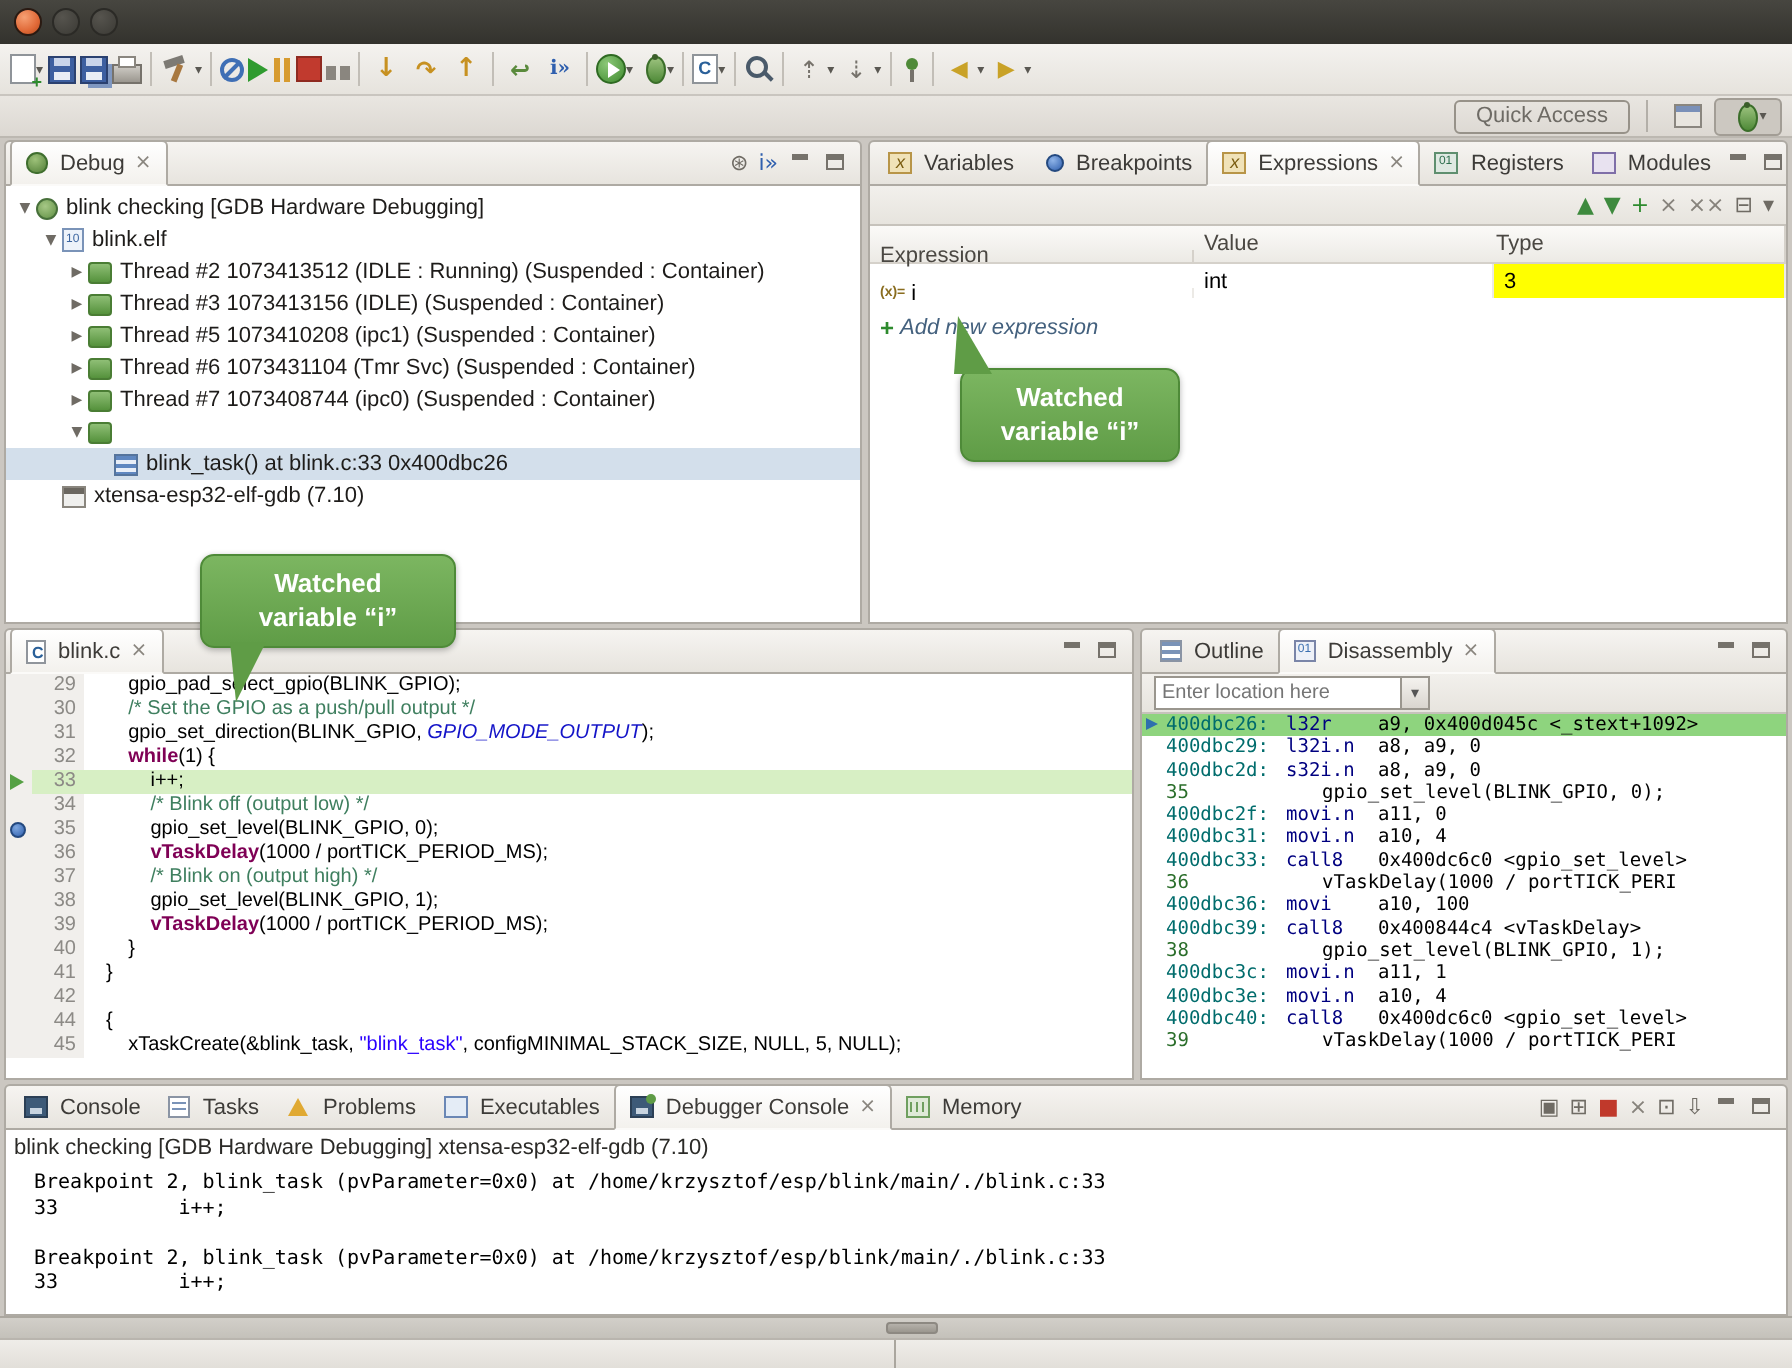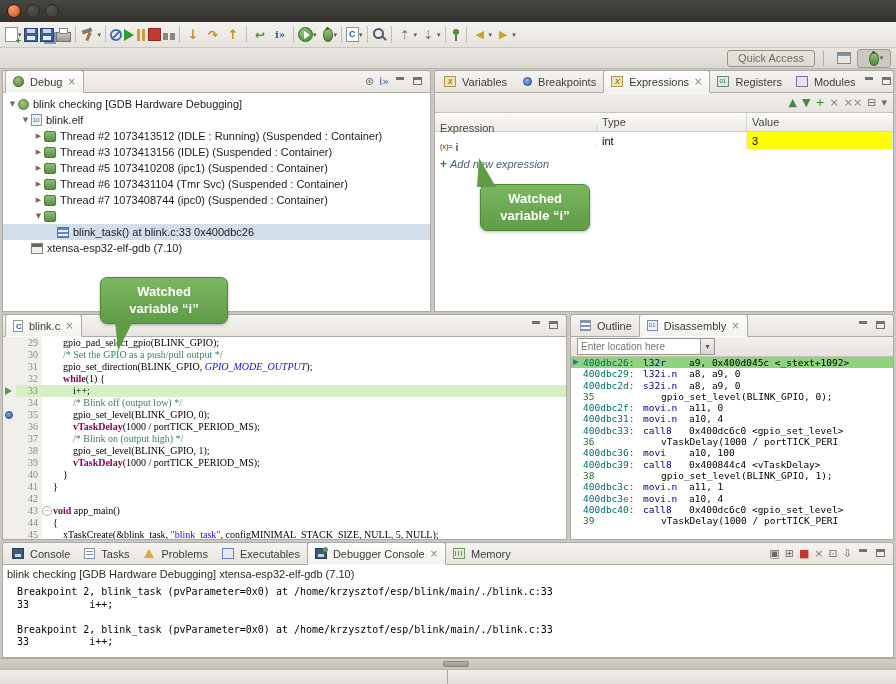--- a/index.html
+++ b/index.html
@@ -131,21 +131,21 @@
   .ehc{padding-left:5px;border-right:1px solid #d5d1ca;box-sizing:border-box;display:flex;align-items:center;}
   .c1{width:162px;flex:none;margin-top:12px;}.c2{width:150px;flex:none;}.c3{flex:1;border-right:none;}
   .erow{display:flex;height:17px;font-size:11px;}
   .ecell{padding-left:5px;border-right:1px solid #eceae6;box-sizing:border-box;display:flex;align-items:center;gap:3px;}
   .val-hl{background:#ffff00;}
   .exp-ic{font-size:7px;color:#8a6d1f;font-weight:bold;flex:none;}
   .plus{color:#2e8b2e;font-weight:bold;font-size:12px;flex:none;}
   .add-label{font-style:italic;color:#44617e;}
 
   
-  #editor-lines{font-family:Liberation Serif, serif;font-size:10px;line-height:12px;}
+  #editor-lines{font-family:Liberation Sans, sans-serif;font-size:10px;line-height:12px;}
   .eline{display:flex;height:12px;white-space:pre;}
   .emark{width:13px;flex:none;background:#f1efec;position:relative;}
   .enum{width:22px;flex:none;color:#8c8a86;text-align:right;padding-right:4px;background:#f1efec;}
   .efold{width:11px;flex:none;position:relative;background:#fff;}
   .ecode{flex:1;color:#000;background:#fff;}
   .eline.cur .enum,.eline.cur .efold,.eline.cur .ecode{background:#d7efc4;}
   .mk-bp{position:absolute;left:2px;top:2px;width:8px;height:8px;border-radius:50%;background:radial-gradient(circle at 35% 30%,#7fa8e0,#2f5fae);border:1px solid #24497f;box-sizing:border-box;}
   .mk-arrow{position:absolute;left:2px;top:2px;width:0;height:0;border-left:7px solid #55a044;border-top:4px solid transparent;border-bottom:4px solid transparent;}
   .fold-minus::before{content:"−";position:absolute;left:0px;top:1px;width:8px;height:8px;border:1px solid #b5b2ab;border-radius:50%;font-size:8px;line-height:8px;text-align:center;color:#6e6b64;background:#fff;}
   .c-p{color:#000;}
@@ -410,22 +410,22 @@
           <span class="vi" style="color: rgb(62, 138, 62);">▼</span>
           <span class="vi" style="color: rgb(46, 139, 46);">+</span>
           <span class="vi" style="color: rgb(135, 131, 124);">×</span>
           <span class="vi" style="color: rgb(135, 131, 124);">××</span>
           <span class="vi" style="color: rgb(111, 107, 100);">⊟</span>
           <span class="vi" style="color: rgb(111, 107, 100);">▾</span>
         </span>
       </div>
     <div class="ehead">
       <span class="ehc c1">Expression</span>
+      <span class="ehc c3">Value</span>
       <span class="ehc c2">Type</span>
-      <span class="ehc c3">Value</span>
     </div>
     <div class="erow">
       <span class="ecell c1">
           <span class="exp-ic">(x)=</span>
           <span>i</span>
         </span>
       <span class="ecell c2">int</span>
       <span class="ecell c3 val-hl">3</span>
     </div>
     <div class="erow">
@@ -457,21 +457,20 @@
       <div class="eline cur"><span class="emark"><span class="mk-arrow"></span></span><span class="enum">33</span><span class="efold"></span><span class="ecode"><span class="c-p">        i++;</span></span></div>
       <div class="eline"><span class="emark"></span><span class="enum">34</span><span class="efold"></span><span class="ecode"><span class="c-p">        </span><span class="c-cm">/* Blink off (output low) */</span></span></div>
       <div class="eline"><span class="emark"><span class="mk-bp"></span></span><span class="enum">35</span><span class="efold"></span><span class="ecode"><span class="c-p">        gpio_set_level(BLINK_GPIO, 0);</span></span></div>
       <div class="eline"><span class="emark"></span><span class="enum">36</span><span class="efold"></span><span class="ecode"><span class="c-p">        </span><span class="c-fnb">vTaskDelay</span><span class="c-p">(1000 / portTICK_PERIOD_MS);</span></span></div>
       <div class="eline"><span class="emark"></span><span class="enum">37</span><span class="efold"></span><span class="ecode"><span class="c-p">        </span><span class="c-cm">/* Blink on (output high) */</span></span></div>
       <div class="eline"><span class="emark"></span><span class="enum">38</span><span class="efold"></span><span class="ecode"><span class="c-p">        gpio_set_level(BLINK_GPIO, 1);</span></span></div>
       <div class="eline"><span class="emark"></span><span class="enum">39</span><span class="efold"></span><span class="ecode"><span class="c-p">        </span><span class="c-fnb">vTaskDelay</span><span class="c-p">(1000 / portTICK_PERIOD_MS);</span></span></div>
       <div class="eline"><span class="emark"></span><span class="enum">40</span><span class="efold"></span><span class="ecode"><span class="c-p">    }</span></span></div>
       <div class="eline"><span class="emark"></span><span class="enum">41</span><span class="efold"></span><span class="ecode"><span class="c-p">}</span></span></div>
       <div class="eline"><span class="emark"></span><span class="enum">42</span><span class="efold"></span><span class="ecode"></span></div>
-      <div class="eline"><span class="emark"></span><span class="enum">43</span><span class="efold fold-minus"></span><span class="ecode"><span class="c-kw">void</span><span class="c-p"> app_main()</span></span></div>
       <div class="eline"><span class="emark"></span><span class="enum">44</span><span class="efold"></span><span class="ecode"><span class="c-p">{</span></span></div>
       <div class="eline"><span class="emark"></span><span class="enum">45</span><span class="efold"></span><span class="ecode"><span class="c-p">    xTaskCreate(&amp;blink_task, </span><span class="c-str">"blink_task"</span><span class="c-p">, configMINIMAL_STACK_SIZE, NULL, 5, NULL);</span></span></div>
     </div>
 </div>
 
 <div class="panel" id="disasm-panel">
   <div class="phead">
     <span id="disasm-tabs" style="display:flex;align-items:flex-end;">
         <div class="tab">
           <span class="mini ic-outline"></span>

